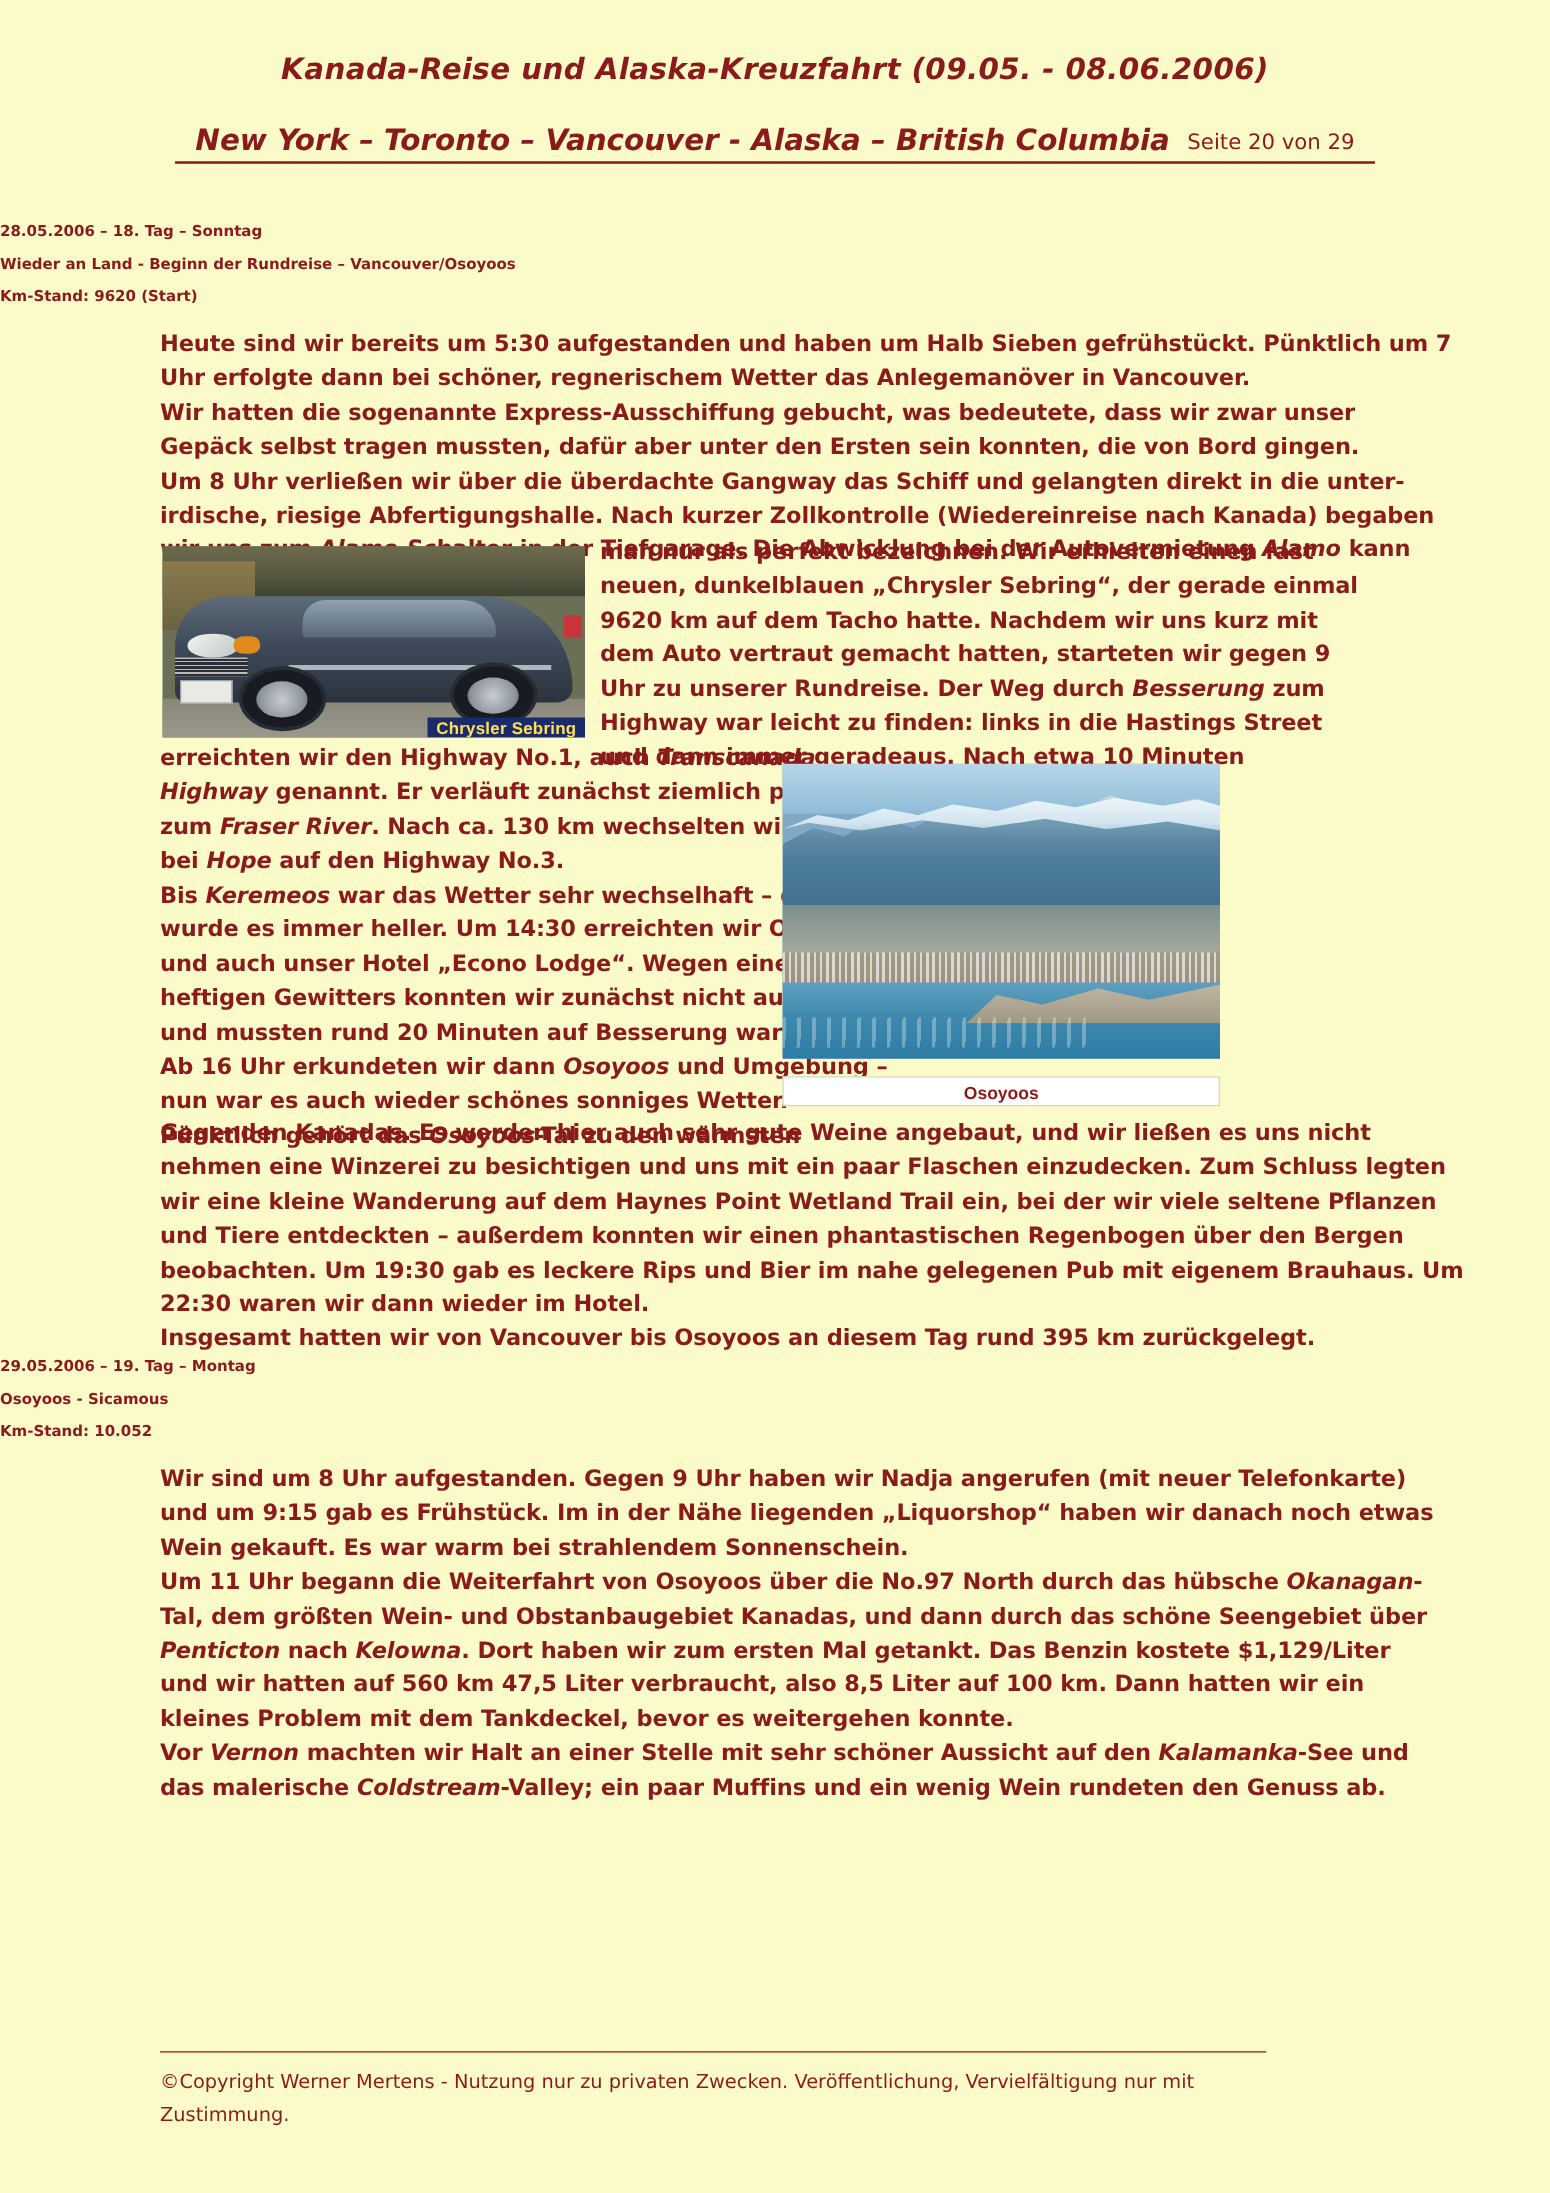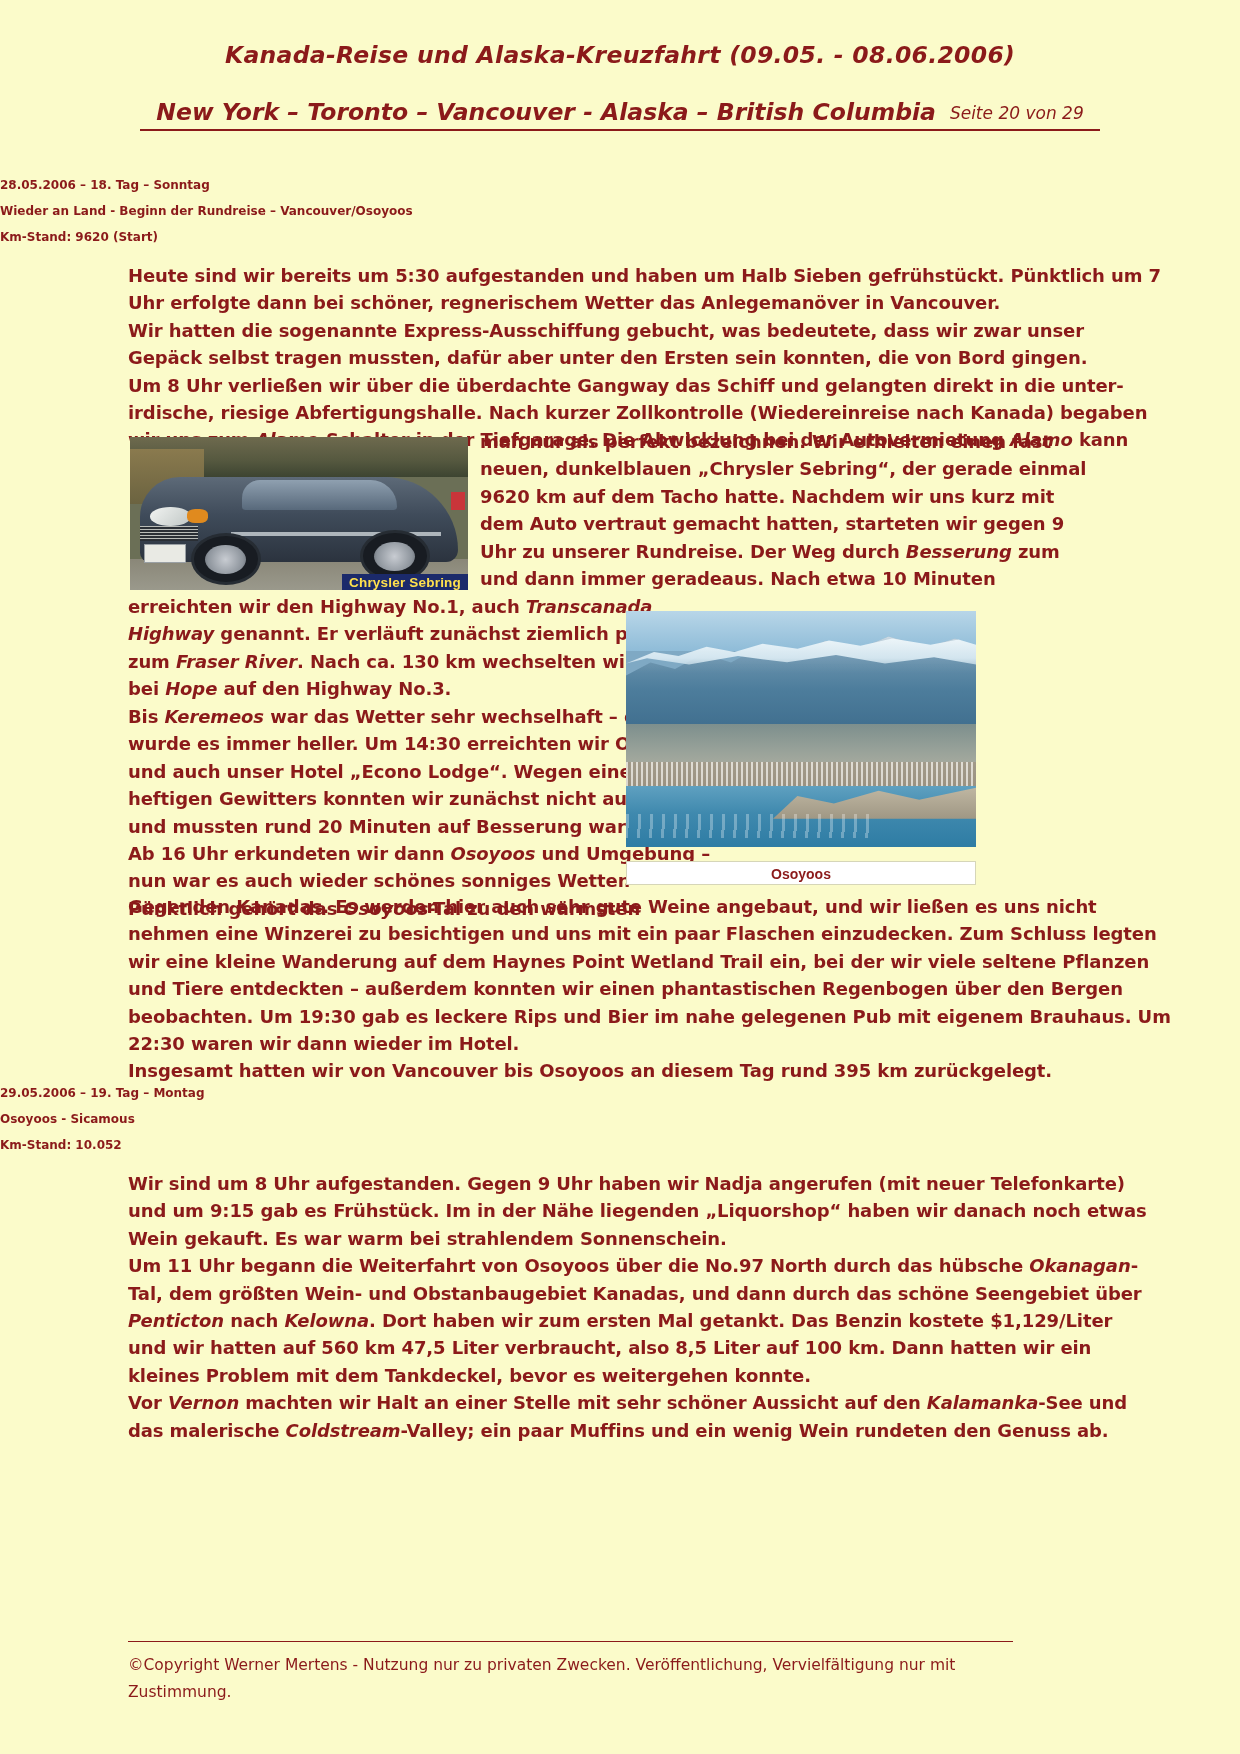--- a/index.html
+++ b/index.html
@@ -22,21 +22,21 @@
   .hdr-line2wrap {
     margin:0 auto; width:960px;
     border-bottom:2.5px solid #8b1a1a;
     padding-bottom:3px; margin-top:5px;
   }
   .hdr-line2 {
     font-size:23.5px; font-weight:bold; font-style:italic;
     display:inline-block; white-space:nowrap;margin-top:24px;
   }
   .hdr-page {
-    font-size:17px; font-style:italic; font-weight:normal;
+    font-size:17px; font-weight:normal;
     display:inline-block; margin-left:14px; vertical-align:1px;
   }
 
   
   .day-head { font-weight:bold; font-size:12px; line-height:26px; }
   .day-head div { white-space:nowrap; }
 
   
   .body-text {
     position:absolute;
@@ -204,20 +204,21 @@
     <div class="wheel2"></div>
     <div class="caption">Chrysler Sebring</div>
   </div>
 
   <div class="body-text" style="left:480px; top:428px; width:540px;">
     <div class="ln">man nur als perfekt bezeichnen. Wir erhielten einen fast</div>
     <div class="ln">neuen, dunkelblauen „Chrysler Sebring“, der gerade einmal</div>
     <div class="ln">9620 km auf dem Tacho hatte. Nachdem wir uns kurz mit</div>
     <div class="ln">dem Auto vertraut gemacht hatten, starteten wir gegen 9</div>
     <div class="ln"><span>Uhr zu unserer Rundreise. Der Weg durch </span><i>Besserung</i><span> zum</span></div>
+    <div class="ln">Highway war leicht zu finden: links in die Hastings Street</div>
     <div class="ln">und dann immer geradeaus. Nach etwa 10 Minuten</div>
   </div>
 
   <div class="body-text" style="left:128px; top:593px; width:500px;">
     <div class="ln"><span>erreichten wir den Highway No.1, auch </span><i>Transcanada</i></div>
     <div class="ln"><i>Highway</i><span> genannt. Er verläuft zunächst ziemlich parallel</span></div>
     <div class="ln"><span>zum </span><i>Fraser River</i><span>. Nach ca. 130 km wechselten wir dann</span></div>
     <div class="ln"><span>bei </span><i>Hope</i><span> auf den Highway No.3.</span></div>
   </div>
 

